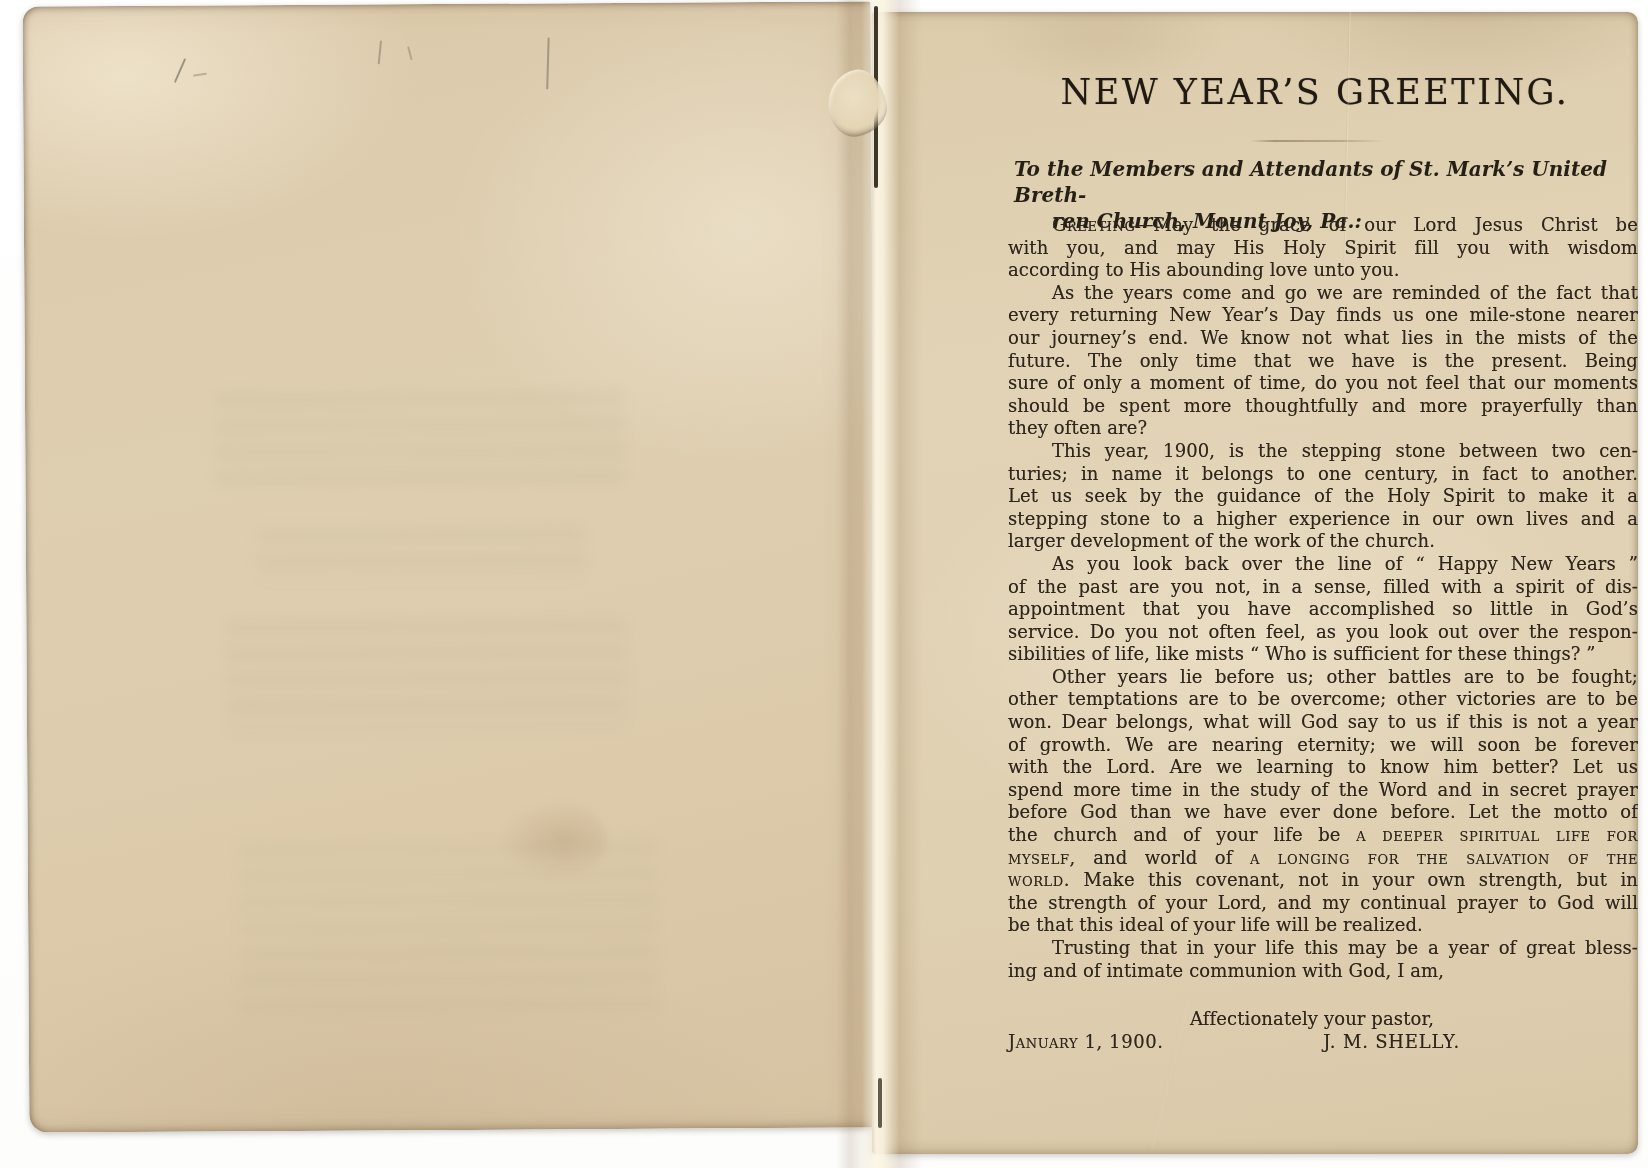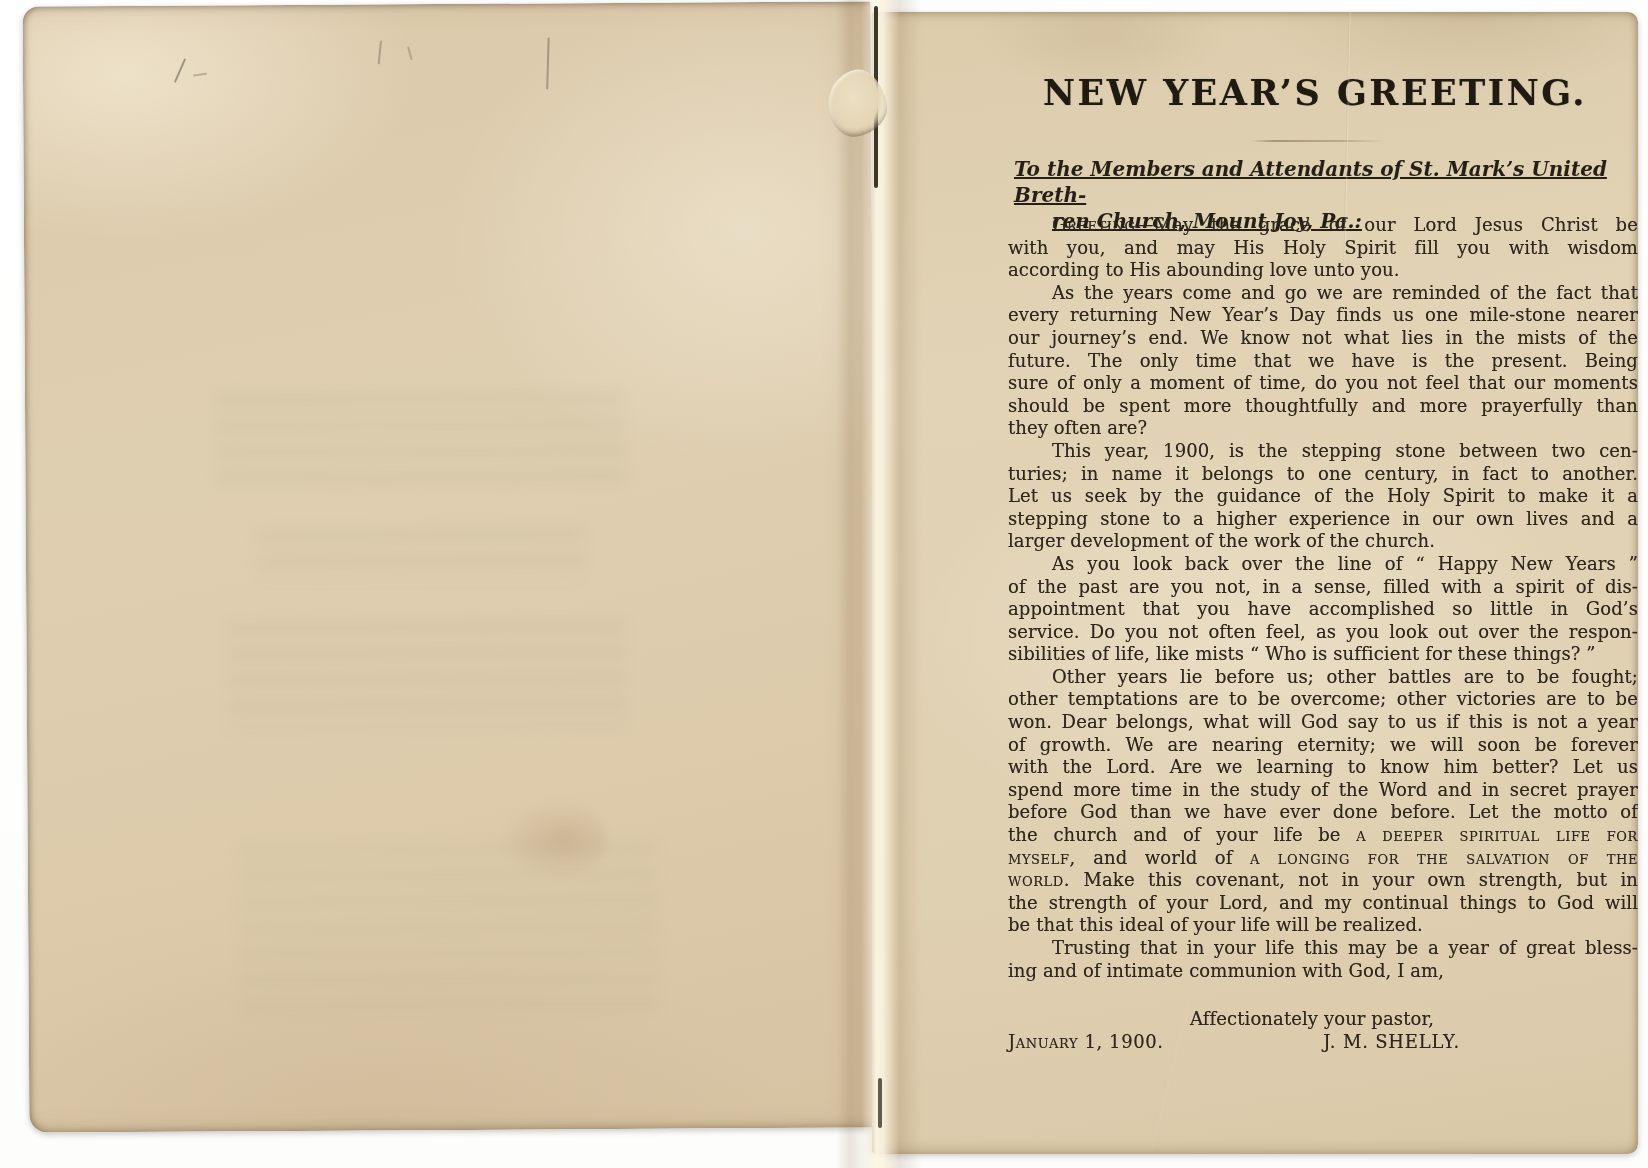--- a/index.html
+++ b/index.html
@@ -75,27 +75,27 @@
   }
   .crease{position:absolute;pointer-events:none;
     background:linear-gradient(90deg,rgba(110,84,52,0.30),rgba(255,248,232,0.55),rgba(110,84,52,0.12));}
   .crease.c1{left:1346px;top:12px;width:3px;height:252px;opacity:0.45;transform:rotate(1.2deg);filter:blur(0.7px);}
   .crease.c2{left:1136px;top:398px;width:3px;height:150px;opacity:0.30;filter:blur(0.8px);}
   .crease.c3{left:1168px;top:1002px;width:3px;height:148px;opacity:0.38;transform:rotate(14deg);filter:blur(0.8px);}
   
   .content{position:absolute;left:128px;top:56px;width:630px;color:#2e261c;}
   .title{
     position:absolute;top:4px;left:0;width:100%;text-align:center;
-    font-size:35px;font-weight:700;letter-spacing:2.5px;color:#211a12;
+    font-size:35px;font-weight:400;letter-spacing:2.5px;color:#211a12;
     text-shadow:0 0 1px rgba(33,26,18,0.35);
   }
   .title-rule{position:absolute;top:72px;left:250px;width:134px;height:2px;
     background:linear-gradient(90deg,rgba(120,102,76,0) 0%,rgba(120,102,76,0.55) 18%,rgba(120,102,76,0.35) 70%,rgba(120,102,76,0) 100%);}
   .salutation{position:absolute;top:88px;left:14px;width:616px;
-    font-style:italic;font-weight:600;font-size:20px;line-height:26px;color:#261f15;text-decoration:underline;}
+    font-style:italic;font-weight:600;font-size:20px;line-height:26px;color:#261f15;}
   .salutation .sal2{padding-left:38px;}
   .body{position:absolute;top:146px;left:8px;width:630px;
     font-size:18px;line-height:22.6px;letter-spacing:0.1px;
     text-shadow:0 0 0.5px rgba(46,38,28,0.5);}
   .bline{height:22.6px;overflow:hidden;text-align:justify;text-align-last:justify;}
   .bline.last{text-align-last:left;}
   .bline.indent{text-indent:44px;}
   .sc{font-variant:small-caps;letter-spacing:0.6px;}
   .closing{height:22.6px;padding-left:182px;text-align:left;margin-top:26px;}
   .sigrow{display:flex;height:23px;align-items:flex-end;}
@@ -153,21 +153,21 @@
           <div class="bline indent"><span>Other years lie before us; other battles are to be fought;</span></div>
           <div class="bline"><span>other temptations are to be overcome; other victories are to be</span></div>
           <div class="bline"><span>won.  Dear belongs, what will God say to us if this is not a year</span></div>
           <div class="bline"><span>of growth.  We are nearing eternity; we will soon be forever</span></div>
           <div class="bline"><span>with the Lord.  Are we learning to know him better?  Let us</span></div>
           <div class="bline"><span>spend more time in the study of the Word and in secret prayer</span></div>
           <div class="bline"><span>before God than we have ever done before.  Let the motto of</span></div>
           <div class="bline"><span>the church and of your life be </span><span class="sc">a deeper spiritual life for</span></div>
           <div class="bline"><span class="sc">myself,</span><span> and world of </span><span class="sc">a longing for the salvation of the</span></div>
           <div class="bline"><span class="sc">world.</span><span>  Make this covenant, not in your own strength, but in</span></div>
-          <div class="bline"><span>the strength of your Lord, and my continual things to God will</span></div>
+          <div class="bline"><span>the strength of your Lord, and my continual prayer to God will</span></div>
           <div class="bline last"><span>be that this ideal of your life will be realized.</span></div>
           <div class="bline indent"><span>Trusting that in your life this may be a year of great bless-</span></div>
           <div class="bline last"><span>ing and of intimate communion with God, I am,</span></div>
           <div class="closing">Affectionately your pastor,</div>
           <div class="sigrow">
             <span class="sc">January 1, 1900.</span>
             <span class="sig">J. M. SHELLY.</span>
           </div>
         </div>
     </div>

